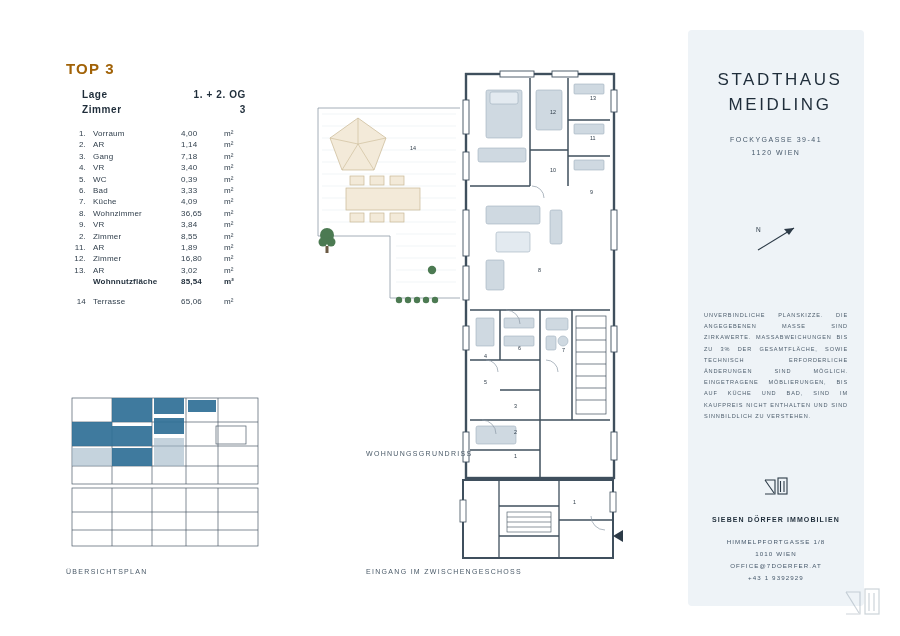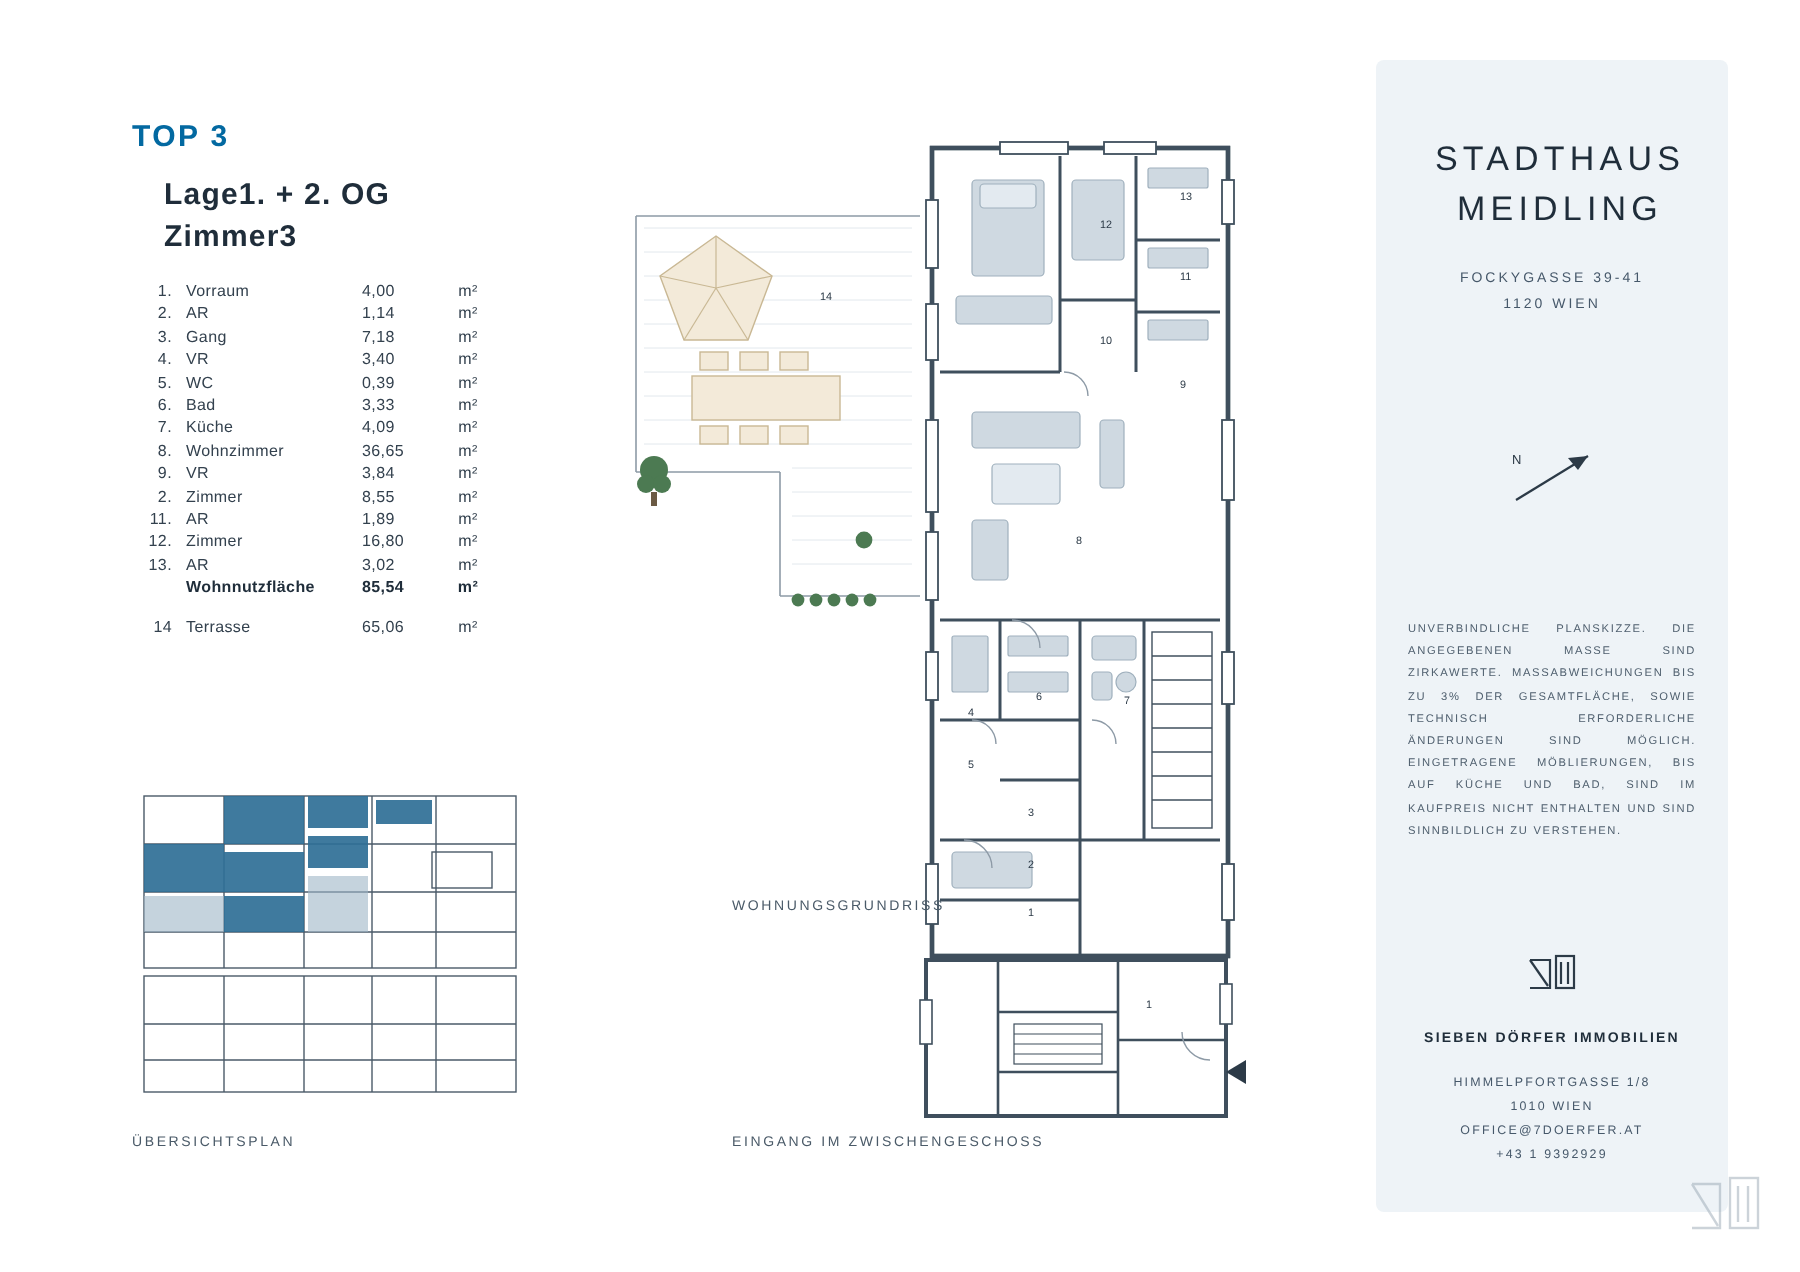--- a/index.html
+++ b/index.html
@@ -20,26 +20,27 @@
   .left-col {
     position: absolute;
     left: 66px;
     top: 60px;
     width: 240px;
   }
   .top-title {
     font-size: 15px;
     font-weight: bold;
     letter-spacing: 1.2px;
-    color: #0369a1;
+    color: #a16207;
     margin-bottom: 12px;
   }
   .meta-row {
     display: flex;
-    font-size: 15px;
+    justify-content: space-between;
+    font-size: 10px;
     font-weight: bold;
     letter-spacing: 0.6px;
     color: #1f2d3a;
     margin-bottom: 4px;
     width: 164px;
     padding-left: 16px;
   }
   .meta-row .meta-val {
     text-align: right;
   }
@@ -63,21 +64,21 @@
   }
   .room-name {
     flex: 1;
   }
   .room-area {
     width: 38px;
     text-align: left;
   }
   .room-unit {
     width: 20px;
-    text-align: center;
+    text-align: left;
     padding-left: 5px;
   }
   .sum-line {
     margin-top: 1px;
     font-weight: bold;
     color: #1f2d3a;
   }
   .sum-line .room-num { visibility: hidden; }
   .terrace-line { margin-top: 11px; }
 

